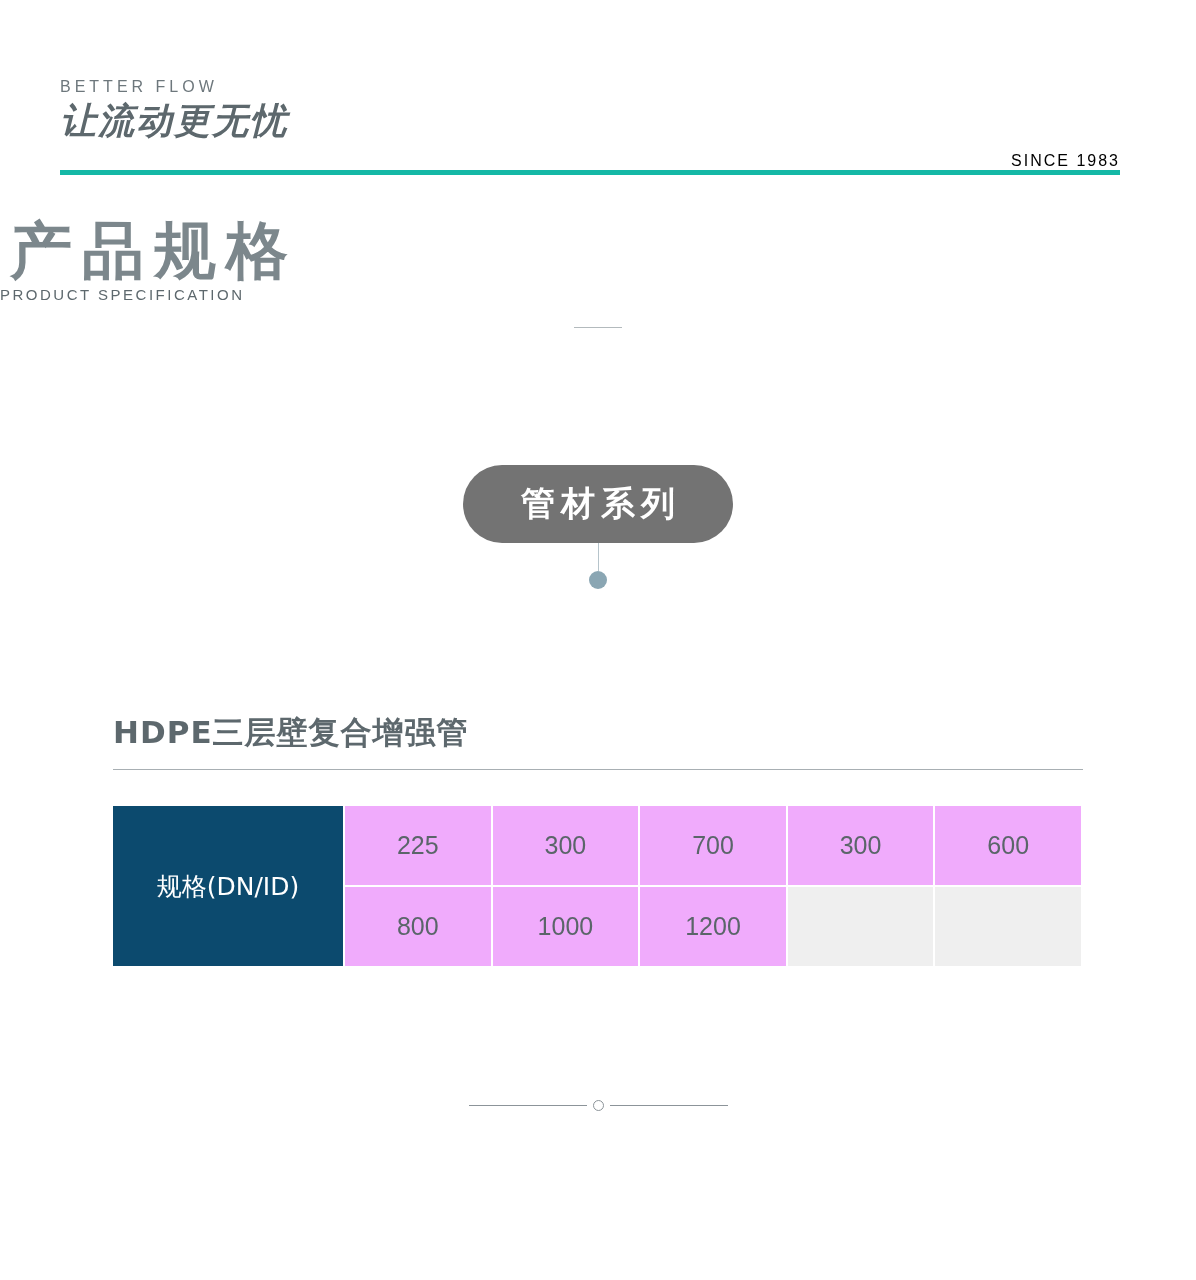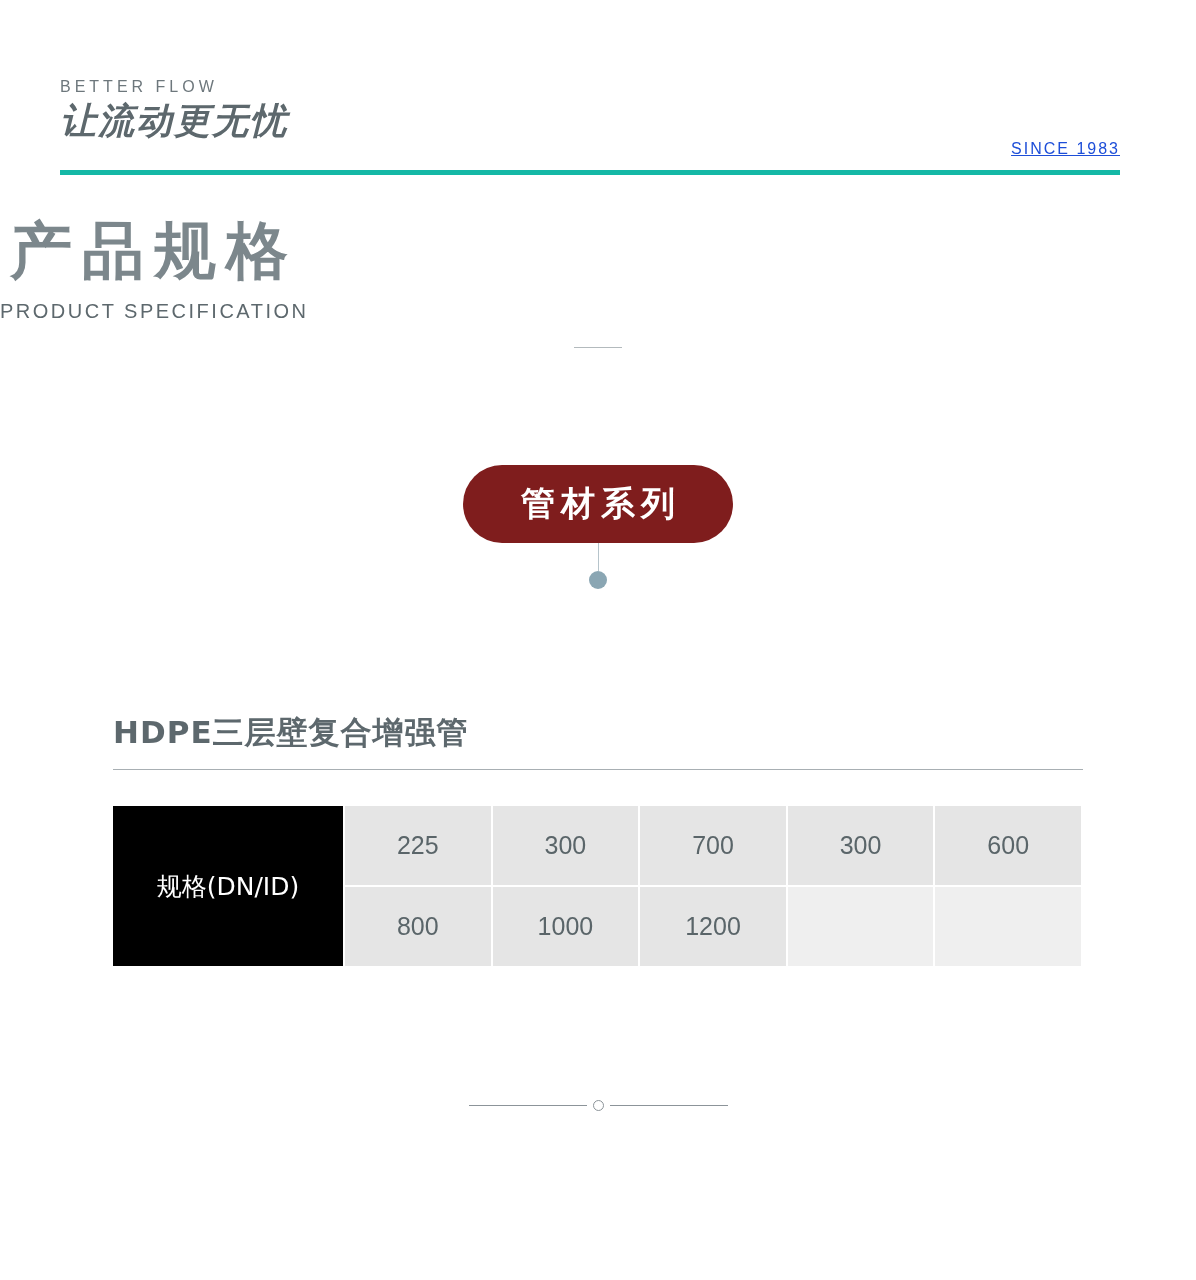--- a/index.html
+++ b/index.html
@@ -38,68 +38,67 @@
     font-weight: 700;
     letter-spacing: 2px;
     color: #5d686d;
     font-family: Liberation Serif, serif;
     font-style: italic;
     line-height: 1.1;
   }
   .since {
     position: absolute;
     right: 0;
-    bottom: 12px;
+    bottom: 0;
     font-size: 16px;
     letter-spacing: 2px;
-    color: #1d4ed8;
-    text-decoration: underline;
+    color: #000000;
   }
 
   
   .title-block {
     position: absolute;
     left: 0;
     top: 215px;
     width: 1196px;
     text-align: left;
   }
   .title-cn {
     font-size: 62px;
     font-weight: 700;
     letter-spacing: 10px;
     color: #7c878c;
     font-family: "DejaVu Sans", sans-serif;
     line-height: 1.15;
     text-indent: 10px;
   }
   .title-en {
-    margin-top: 14px;
-    font-size: 20px;
+    margin-top: 0;
+    font-size: 15px;
     letter-spacing: 2.5px;
     color: #5d686d;
   }
   .title-rule {
     margin: 24px auto 0;
     width: 48px;
     height: 1px;
     background: #b3babd;
   }
 
   
   .badge-wrap {
     position: absolute;
     left: 0;
     top: 465px;
     width: 1196px;
     text-align: center;
   }
   .badge {
     display: inline-block;
-    background: #7f1d1d;
+    background: #737373;
     color: #ffffff;
     font-family: "DejaVu Sans", sans-serif;
     font-size: 34px;
     font-weight: 700;
     letter-spacing: 6px;
     text-indent: 6px;
     padding: 21px 52px 23px;
     border-radius: 44px;
     line-height: 1;
   }
@@ -140,26 +139,26 @@
     border-collapse: collapse;
     width: 970px;
     table-layout: fixed;
   }
   .spec-table td {
     height: 77px;
     text-align: center;
     vertical-align: middle;
     font-size: 25px;
     color: #5a6569;
-    background: #e5e5e5;
+    background: #f0abfc;
     border: 2px solid #ffffff;
     font-family: "Liberation Sans", sans-serif;
   }
   .spec-table td.label {
-    background: #000000;
+    background: #0c4a6e;
     color: #ffffff;
     font-size: 25px;
     width: 228px;
     font-family: "DejaVu Sans", sans-serif;
     border-left: none;
   }
   .spec-table td.empty {
     background: #efefef;
   }
 

